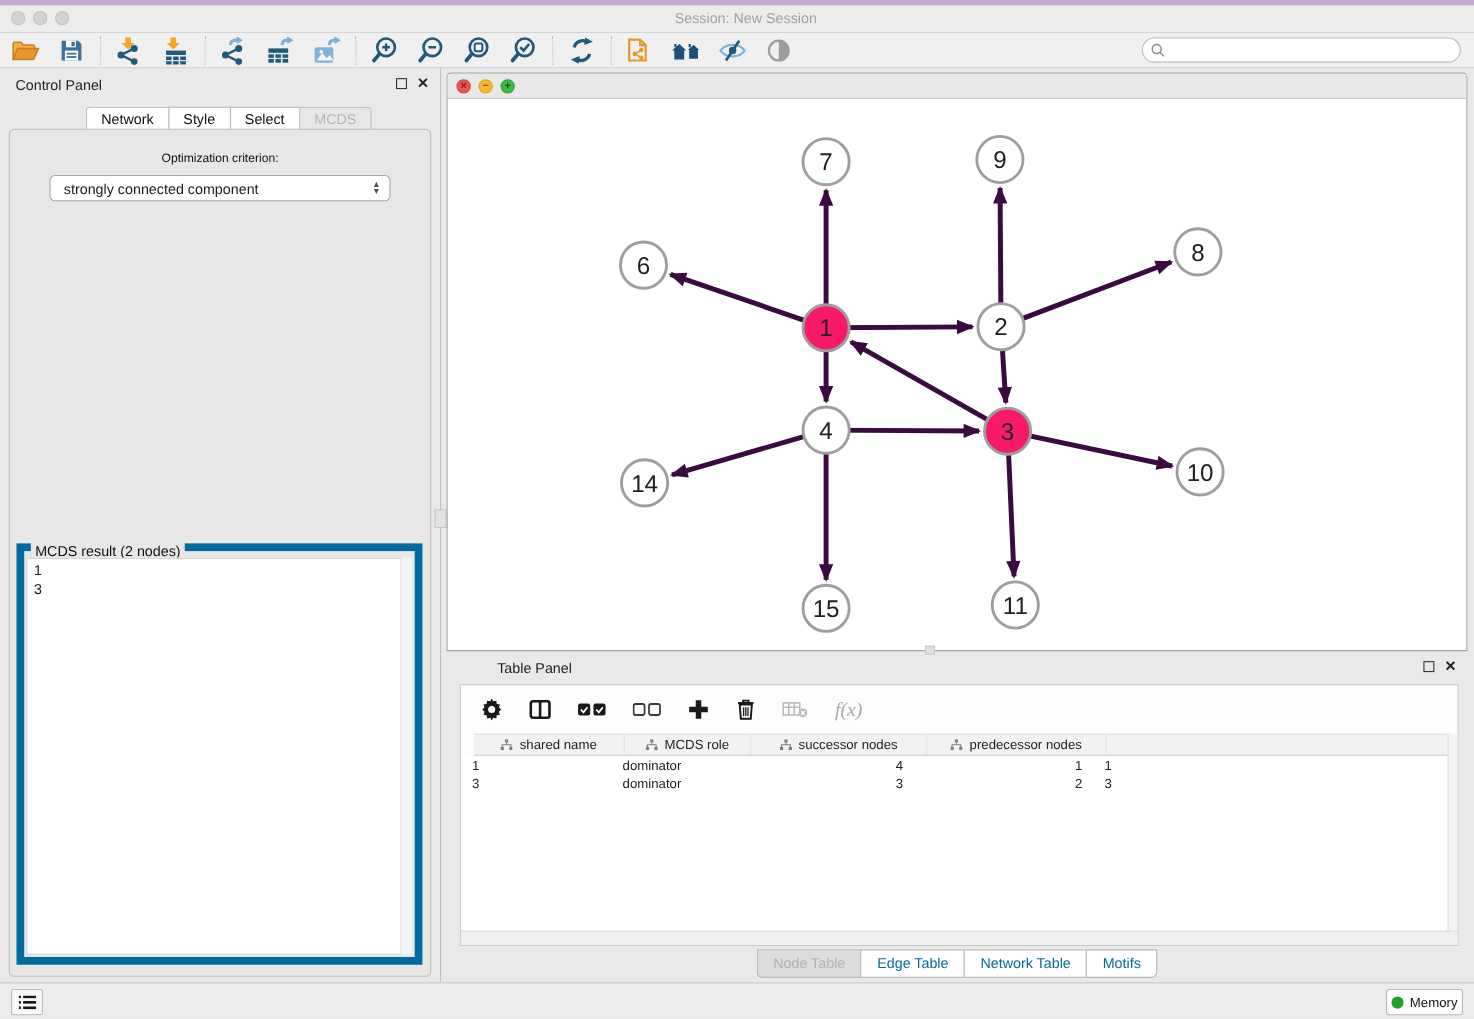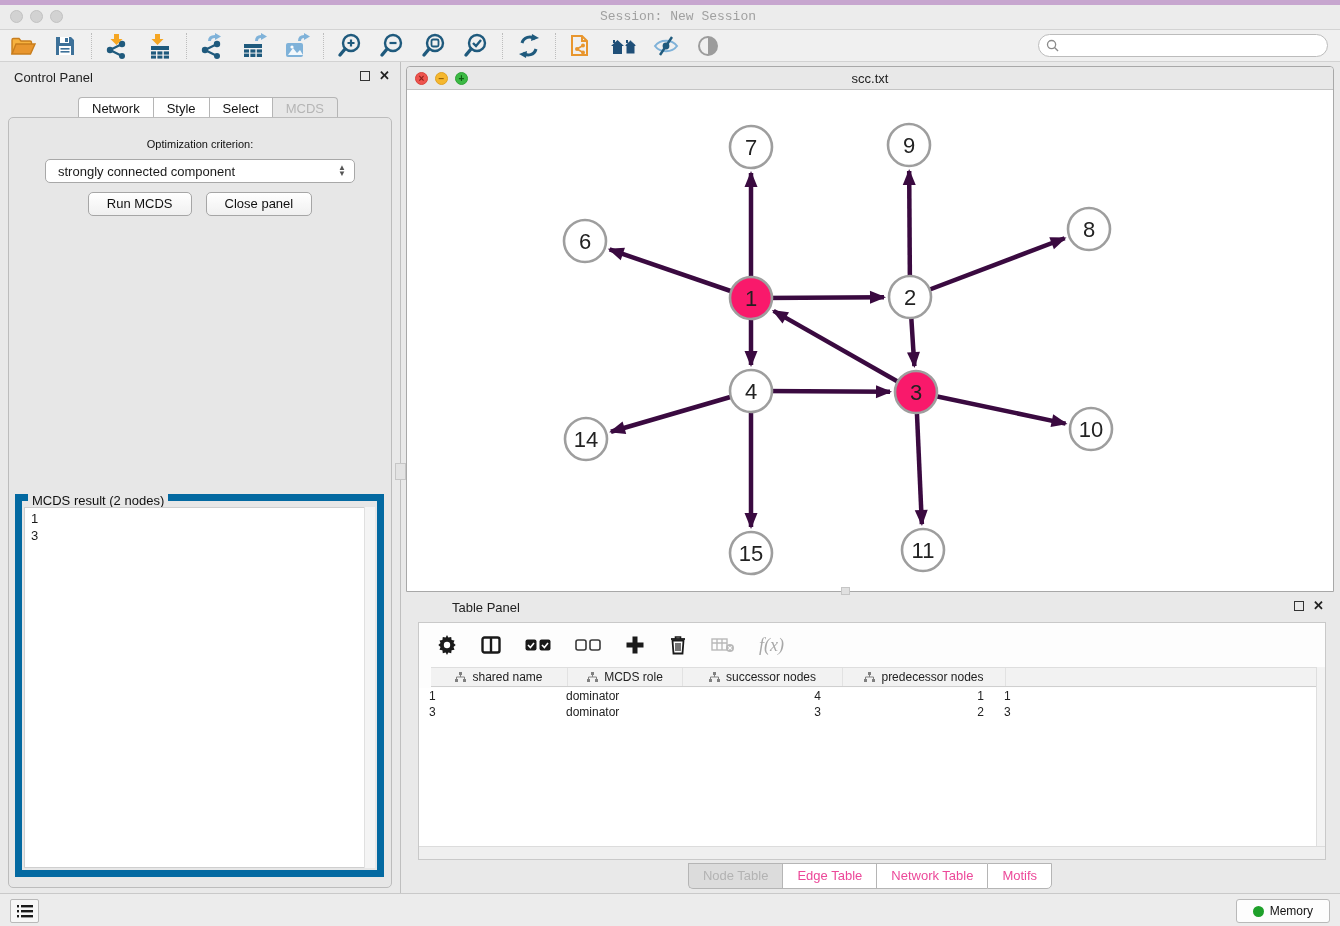--- a/index.html
+++ b/index.html
@@ -10,21 +10,21 @@
     background:#e9e9e9; color:#1a1a1a;
   }
   
   .top-strip { position:absolute; left:0; top:0; width:1340px; height:5px; background:#c7a6cf; }
   .titlebar { position:absolute; left:0; top:5px; width:1340px; height:25px;
     background:#ececec; border-bottom:1px solid #d3d3d3; }
   .traffic { position:absolute; top:5px; width:13px; height:13px; border-radius:50%;
     background:#d2d2d2; border:1px solid #c2c2c2; }
   .titlebar .t1{left:10px}.titlebar .t2{left:30px}.titlebar .t3{left:50px}
   .win-title { position:absolute; left:16px; right:0; top:4px; text-align:center;
-    font-size:13px; color:#a0a0a0;font-family:Liberation Mono, monospace; }
+    font-size:13px; color:#a0a0a0; }
   
   .toolbar { position:absolute; left:0; top:30px; width:1340px; height:32px;
     background:#f0f0f0; border-bottom:1px solid #d2d2d2;
     display:flex; align-items:center; padding-left:8px; }
   .tb-ico { width:30px; height:28px; display:flex; align-items:center; justify-content:center; position:relative; }
   .tb-ico + .tb-ico { margin-left:12px; }
   .tb-sep { width:1px; height:26px; margin:0 11px; border-left:1px dotted #bdbdbd; }
   .searchbox { position:absolute; right:12px; top:4px; width:290px; height:23px;
     background:#fff; border:1px solid #bcbcbc; border-radius:12px;
     display:flex; align-items:center; padding-left:7px; }
@@ -95,33 +95,33 @@
   .tp-rows { position:absolute; left:0; right:9px; top:65px; bottom:13px; background:#fff; overflow:hidden; }
   .t-row { display:flex; height:16px; font-size:12px; color:#222; }
   .t-cell { padding:1px 10px 0; }
   .t-cell.r { text-align:right; }
   .tp-vscroll { position:absolute; right:0; top:44px; bottom:13px; width:9px;
     background:#f3f3f3; border-left:1px solid #dedede; }
   .tp-hscroll { position:absolute; left:0; right:0; bottom:0; height:13px;
     background:#efefef; border-top:1px solid #dcdcdc; }
   .btabs { position:absolute; left:0; right:0; top:266px; display:flex; justify-content:center; }
   .btab { font-size:13px; padding:4px 14px 5px; background:#fff; border:1px solid #b5b5b5;
-    border-right:none; color:#ec4899; }
+    border-right:none; color:#0369a1; }
   .btab:first-child { border-radius:0 0 0 5px; }
   .btab:last-child { border-right:1px solid #b5b5b5; border-radius:0 0 5px 0; }
   .btab.sel { background:#dcdcdc; color:#b3b3b3; }
   
   .statusbar { position:absolute; left:0; bottom:0; width:1340px; height:33px;
     background:#ececec; border-top:1px solid #c9c9c9; }
   .sb-left-btn { position:absolute; left:10px; top:5px; width:29px; height:24px;
     background:#f7f7f7; border:1px solid #b9b9b9; border-radius:2px;
     display:flex; align-items:center; justify-content:center; }
   .memory-btn { position:absolute; right:10px; top:5px; height:24px;
     background:#fdfdfd; border:1px solid #b9b9b9; border-radius:3px;
-    display:flex; align-items:center; gap:6px; padding:0 16px; font-size:12px; color:#111; }
+    display:flex; align-items:center; gap:6px; padding:0 4px; font-size:12px; color:#111; }
   .mem-dot { width:11px; height:11px; border-radius:50%; background:#1ea02a; }
   svg { display:block; }
 </style>
 </head>
 <body>
 
 <div class="top-strip"></div>
 <div class="titlebar">
   <span class="traffic t1"></span>
   <span class="traffic t2"></span>
@@ -294,42 +294,37 @@
     </div>
   <div class="cp-content">
     <div class="opt-label">Optimization criterion:</div>
     <div class="criterion">
       <span>strongly connected component</span>
       <span class="stepper">
           <span>▲</span>
           <span>▼</span>
         </span>
     </div>
-    <div class="cp-buttons">
-      <button class="btn">Run MCDS</button>
-      <button class="btn">Close panel</button>
-    </div>
     <div class="result-group">
       <span class="result-legend">MCDS result (2 nodes)</span>
       <div class="result-text">1
 3</div>
       <div class="result-scroll"></div>
     </div>
   </div>
 </div>
 
 <div class="v-divider"></div>
 <div class="v-handle"></div>
 
 <div class="net-window">
   <div class="net-titlebar">
     <span class="tl red">×</span>
     <span class="tl yel">−</span>
     <span class="tl grn">+</span>
-    <div class="net-title">scc.txt</div>
   </div>
   <svg class="net-canvas" viewBox="0 0 926 501" width="926" height="501">
       <defs>
         <marker id="arw" markerUnits="userSpaceOnUse" markerWidth="20" markerHeight="16" refX="15" refY="8" orient="auto">
           <path d="M1,1.5 L17,8 L1,14.5 Z" fill="#3a0a40"></path>
         </marker>
       </defs>
       <line x1="344" y1="208" x2="344" y2="83" stroke="#3a0a40" stroke-width="4.5" marker-end="url(#arw)"></line>
       <line x1="344" y1="208" x2="202.59069648289858" y2="159.44379337063384" stroke="#3a0a40" stroke-width="4.5" marker-end="url(#arw)"></line>
       <line x1="344" y1="208" x2="477.0005142049107" y2="207.16351877858546" stroke="#3a0a40" stroke-width="4.5" marker-end="url(#arw)"></line>

